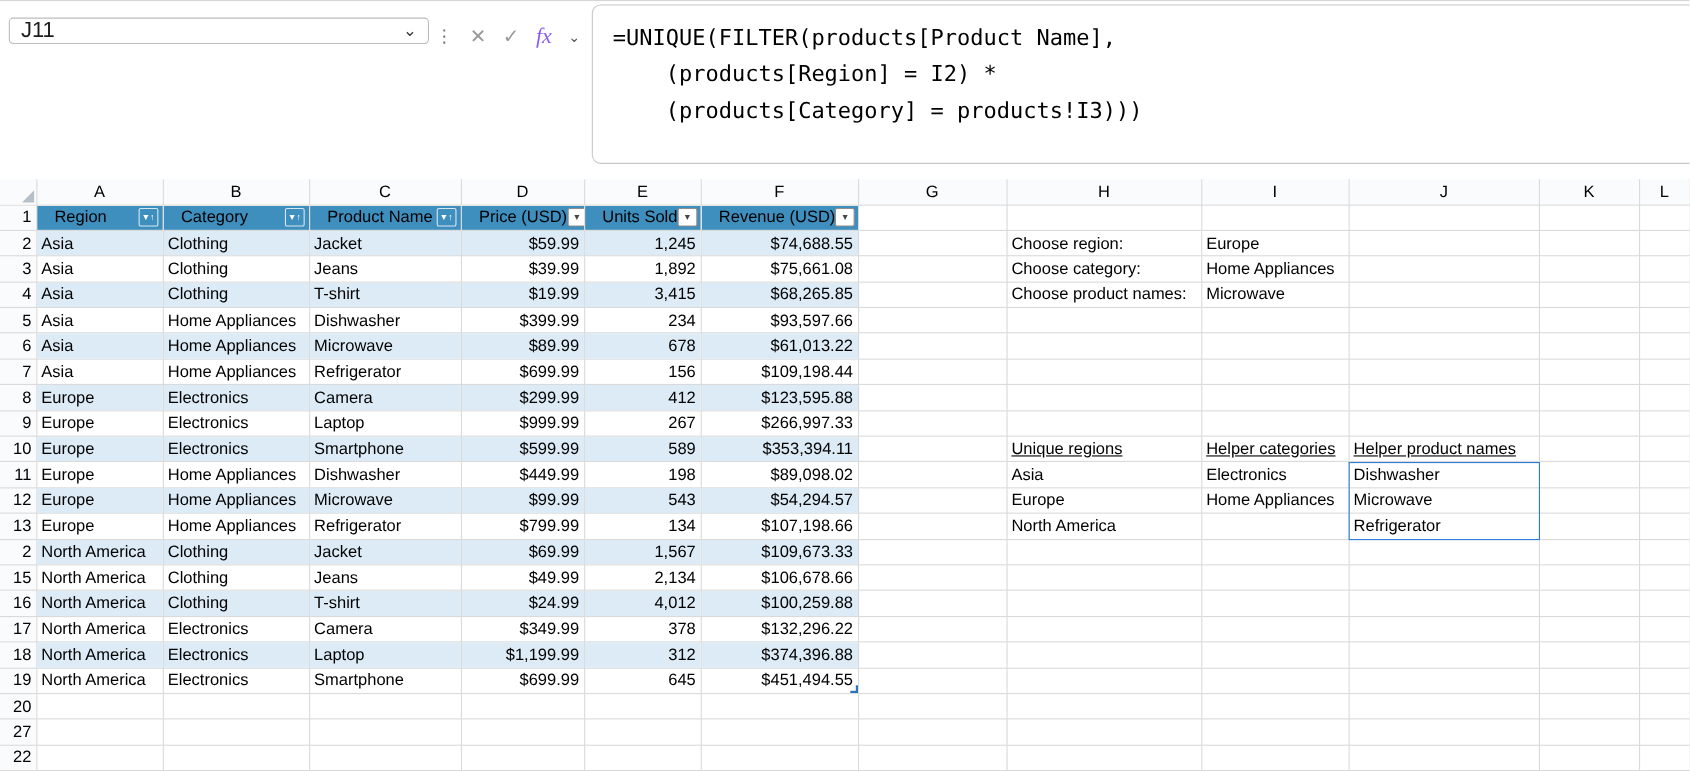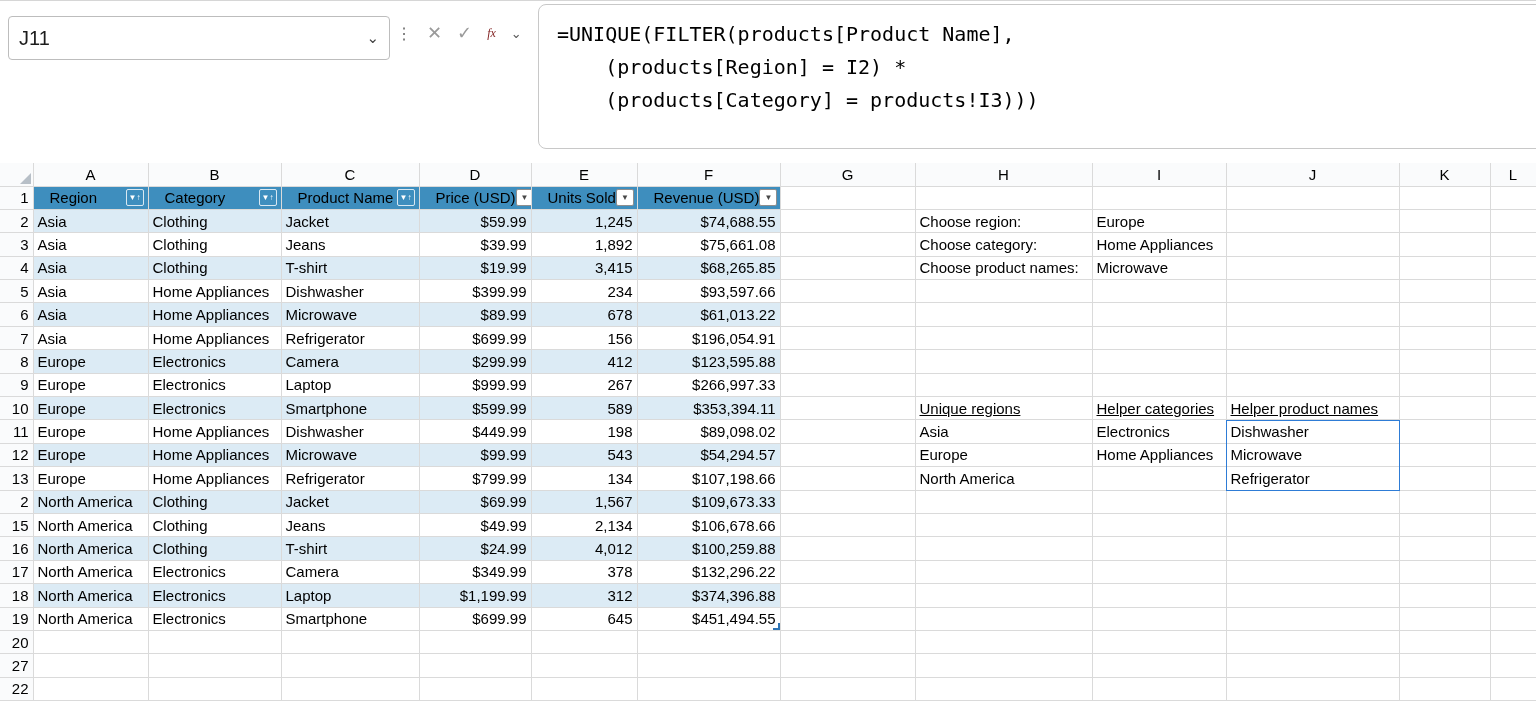--- a/index.html
+++ b/index.html
@@ -1,30 +1,30 @@
 <!DOCTYPE html>
 <html><head>
 <meta charset="utf-8">
 <style>
   * { margin:0; padding:0; box-sizing:border-box; }
   html,body { width:1536px; height:701px; background:#fff; overflow:hidden;
               font-family:"Liberation Sans", sans-serif; }
 
   
   .topbar { position:relative; height:163px; background:#fff; border-top:1px solid #d6d6d6; }
-  .namebox { position:absolute; left:8px; top:15px; width:382px; height:44px;
+  .namebox { position:absolute; left:8px; top:15px; width:382px; height:24px;
              border:1px solid #bdbdbd; border-radius:4px; background:#fff;
              display:flex; align-items:center; padding:0 10px; font-size:20px; color:#1c1c1c; }
   .namebox .nb-text { flex:1; }
   .nb-chev { color:#3c3c3c; font-size:15px; }
   .fbar-icons { position:absolute; left:396px; top:15px; height:34px;
                 display:flex; align-items:center; gap:15px; }
   .i-dots { color:#6e6e6e; font-size:16px; }
   .i-x, .i-check { color:#9a9a9a; font-size:18px; }
-  .i-fx { color:#7f1d1d; font-size:12px; font-style:italic; font-family:"Liberation Serif", serif; }
+  .i-fx { color:#8b5cf6; font-size:20px; font-style:italic; font-family:"Liberation Serif", serif; }
   .i-chev { color:#555; font-size:13px; }
   .formula-box { position:absolute; left:538px; top:3px; width:1010px; height:145px;
                  background:#fff; border:1.5px solid #c8c8c8;
                  border-radius:8px 0 0 8px; padding:13px 0 0 18px; }
   .formula-line { font-family:"DejaVu Sans Mono", monospace; font-size:20px;
                   line-height:33px; white-space:pre; color:#000; }
 
   
   .sheet { position:relative; height:538px; background:#fff; }
   table.grid { border-collapse:collapse; table-layout:fixed; width:1536px; }
@@ -244,21 +244,21 @@
             <td class="cell"></td>
             <td class="cell"></td>
           </tr>
           <tr>
             <td class="rownum">7</td>
             <td class="cell">Asia</td>
             <td class="cell">Home Appliances</td>
             <td class="cell">Refrigerator</td>
             <td class="cell num">$699.99</td>
             <td class="cell num">156</td>
-            <td class="cell num">$196,054.91</td>
+            <td class="cell num">$109,198.44</td>
             <td class="cell"></td>
             <td class="cell"></td>
             <td class="cell"></td>
             <td class="cell"></td>
             <td class="cell"></td>
             <td class="cell"></td>
           </tr>
           <tr>
             <td class="rownum">8</td>
             <td class="cell band">Europe</td>

